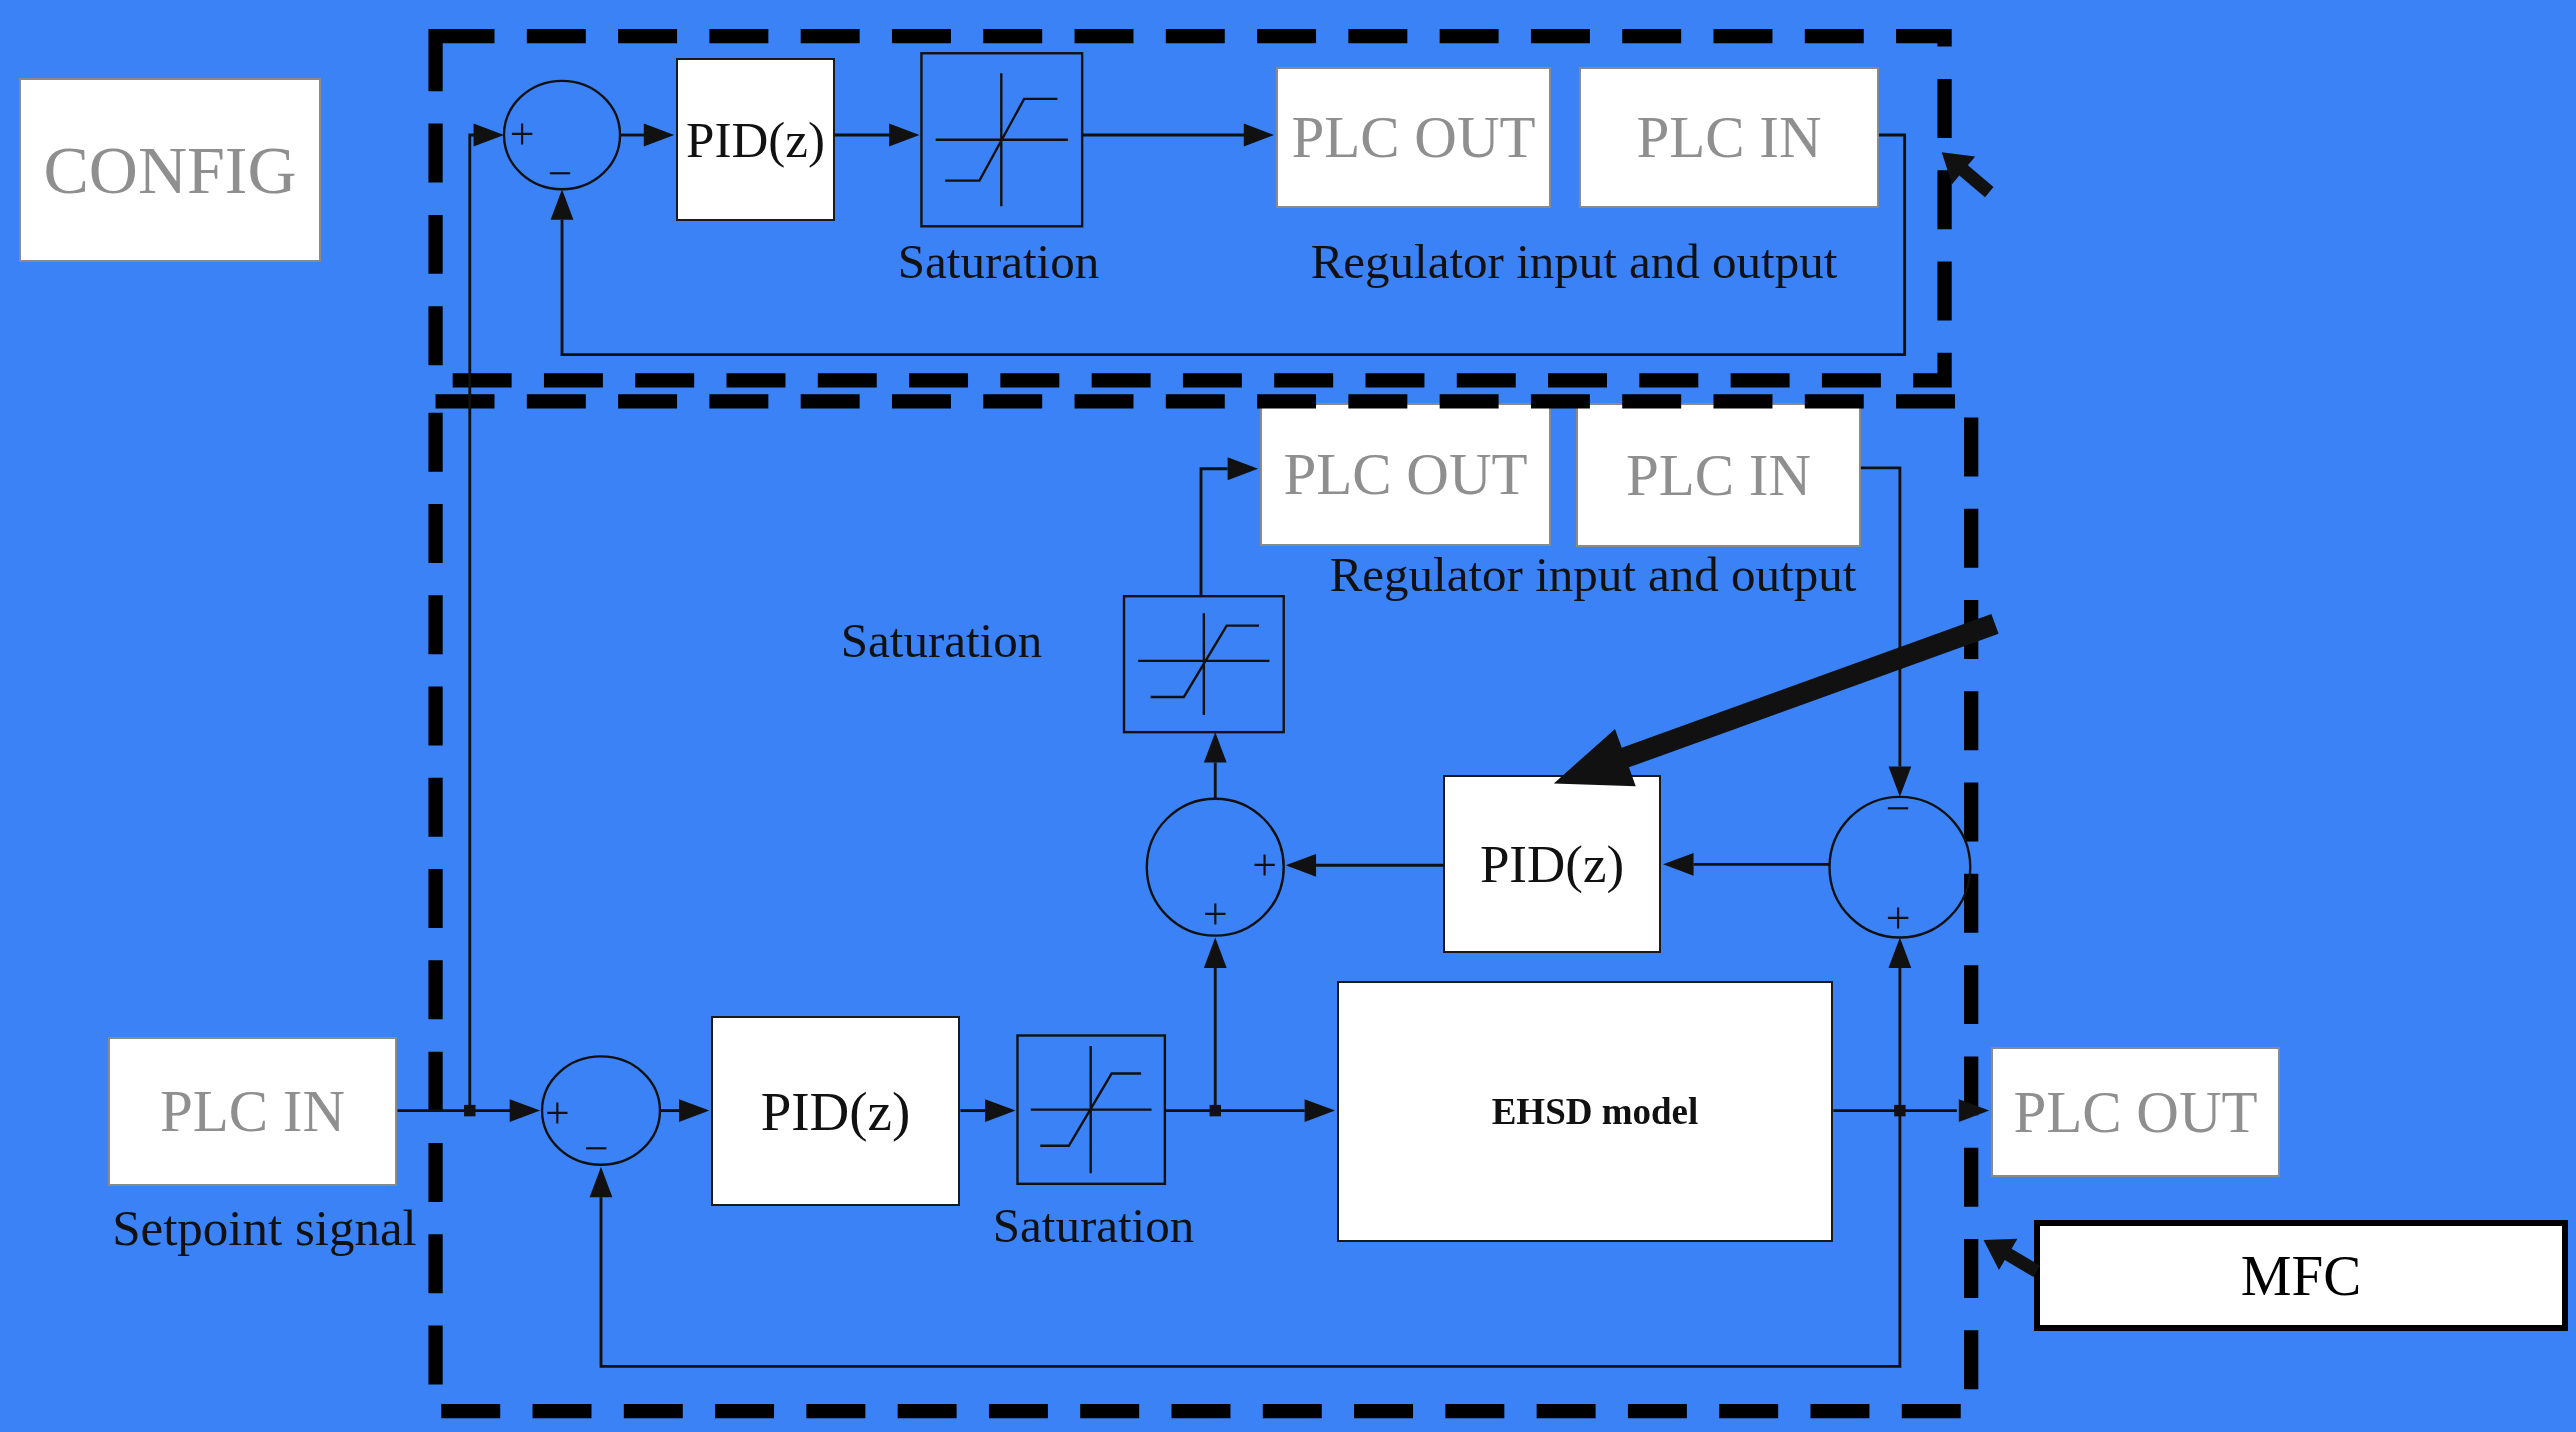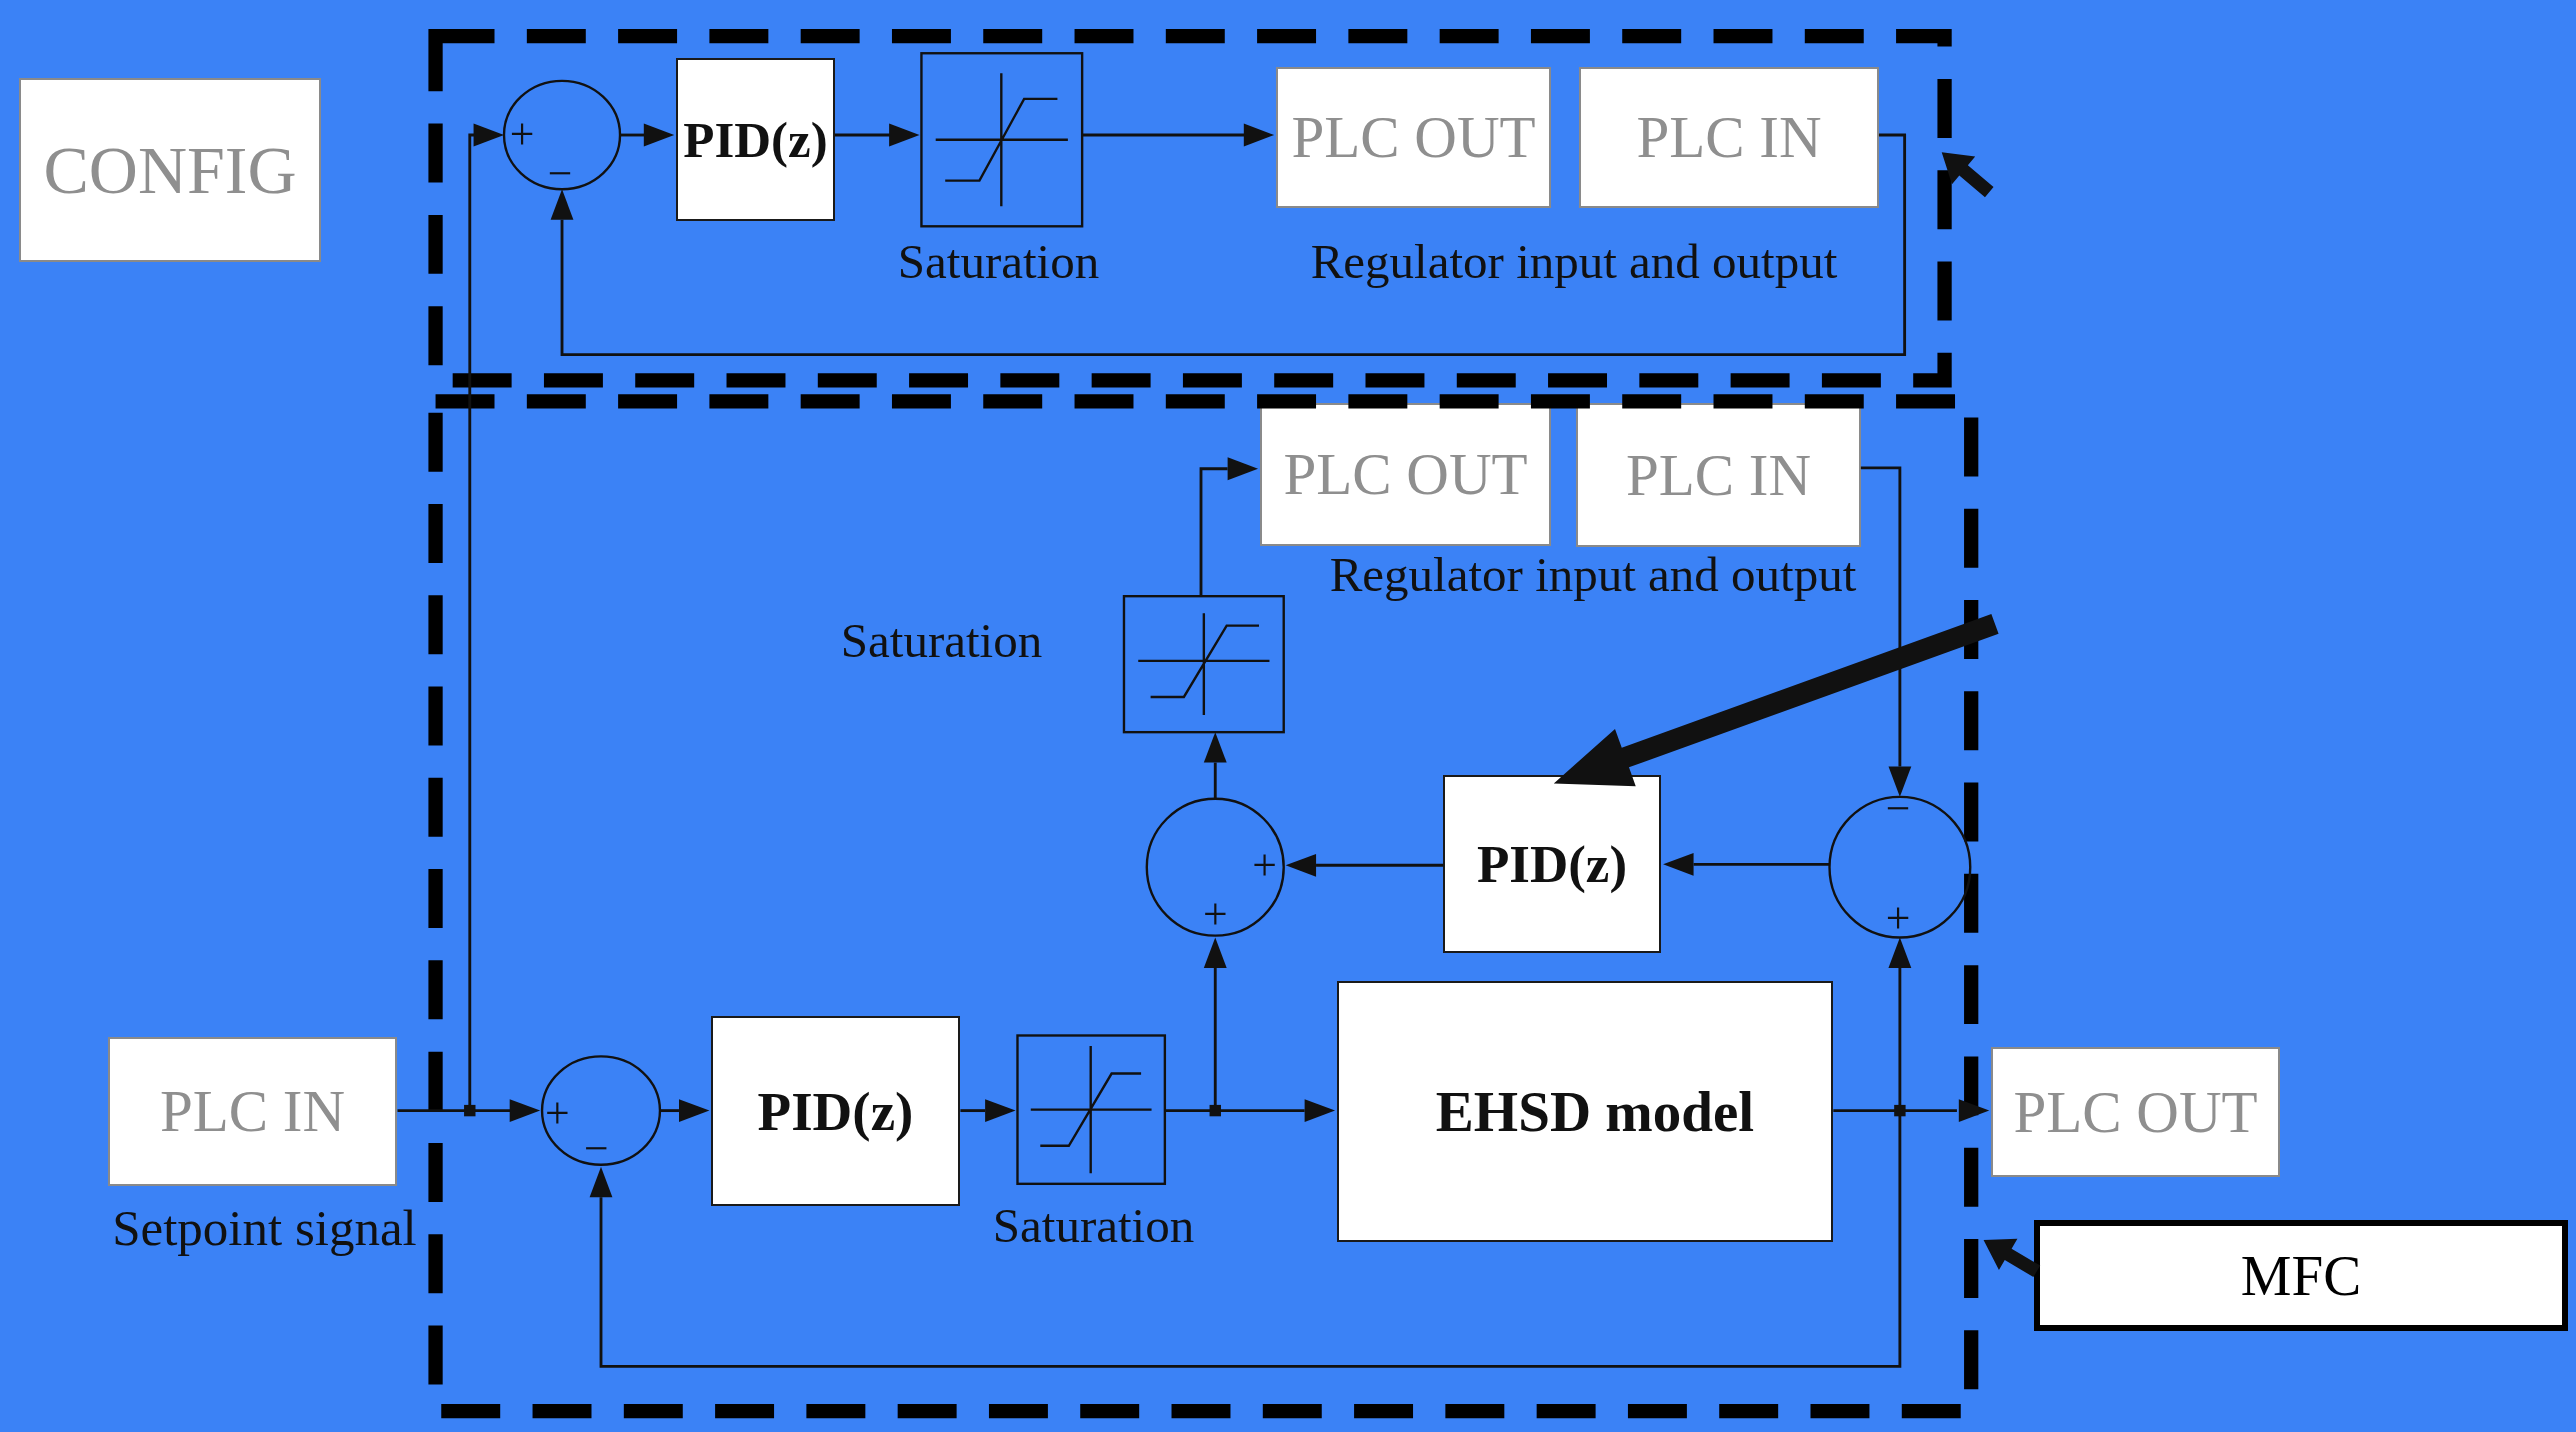--- a/index.html
+++ b/index.html
@@ -1,21 +1,21 @@
 <!DOCTYPE html>
 <html style="font-size:15px"><head>
 <meta charset="utf-8">
 <style>
   html,body{margin:0;padding:0;background:#fff;}
   .stage{position:relative;width:2576px;height:1432px;background:#3b82f6;overflow:hidden;
          font-family:"Liberation Serif","DejaVu Serif",serif;}
   .box{position:absolute;box-sizing:border-box;display:flex;align-items:center;justify-content:center;
        white-space:nowrap;background:#fff;}
   .gray{border:2.9px solid #8a8a8a;color:#8f8f8f;}
-  .blk{border:2.9px solid #1a1a1a;color:#111;font-weight:bold;}
+  .blk{border:2.9px solid #1a1a1a;color:#111;}
   .tag{border:6.7px solid #000;color:#000;}
   .caption{position:absolute;box-sizing:border-box;display:flex;align-items:center;justify-content:center;
            color:#111;white-space:nowrap;}
   svg.overlay{position:absolute;left:0;top:0;pointer-events:none;}
   .ln{stroke:#111;stroke-width:3;fill:none;}
   .thin{stroke:#111;stroke-width:2.5;fill:none;}
   .dashed{stroke:#000;stroke-width:15;fill:none;}
   .ah{fill:#111;stroke:none;}
   .sign{font-family:"Liberation Serif","DejaVu Serif",serif;font-size:46px;fill:#111;text-anchor:middle;}
 </style>
@@ -31,21 +31,21 @@
   <div class="box gray" style="left:1579px;top:67px;width:300px;height:141px;font-size:59px;">PLC IN</div>
   <div class="caption" style="left:837px;top:234px;width:323px;height:55px;font-size:49px;">Saturation</div>
   <div class="caption" style="left:1227px;top:234px;width:694px;height:55px;font-size:49px;">Regulator input and output</div>
 
   <div class="box gray" style="left:1260px;top:403px;width:291px;height:143px;font-size:59px;">PLC OUT</div>
   <div class="box gray" style="left:1576px;top:403px;width:285px;height:144px;font-size:59px;">PLC IN</div>
   <div class="caption" style="left:1265px;top:547px;width:656px;height:55px;font-size:49px;">Regulator input and output</div>
   <div class="caption" style="left:799px;top:613px;width:285px;height:55px;font-size:49px;">Saturation</div>
   <div class="box blk" style="left:1443px;top:775px;width:218px;height:178px;font-size:53px;">PID(z)</div>
   <div class="box blk" style="left:711px;top:1016px;width:249px;height:190px;font-size:55px;">PID(z)</div>
-  <div class="box blk" style="left:1337px;top:981px;width:496px;height:261px;font-size:57px;font-weight:bold;padding-left:20px;">EHSD model</div>
+  <div class="box blk" style="left:1337px;top:981px;width:496px;height:261px;font-size:37px;font-weight:bold;padding-left:20px;">EHSD model</div>
   <div class="caption" style="left:932px;top:1198px;width:323px;height:55px;font-size:49px;">Saturation</div>
   <div class="box gray" style="left:1991px;top:1047px;width:289px;height:130px;font-size:59px;">PLC OUT</div>
   <div class="box gray" style="left:108px;top:1037px;width:289px;height:149px;font-size:59px;">PLC IN</div>
   <div class="caption" style="left:84px;top:1200px;width:361px;height:55px;font-size:51px;">Setpoint signal</div>
   <div class="box tag" style="left:2034px;top:1220px;width:534px;height:111px;font-size:57px;">MFC</div>
 
   <svg class="overlay" width="2576" height="1432" viewBox="0 0 2709 1506">
 
     <rect class="dashed" x="458" y="38" width="1587" height="362" stroke-dasharray="62 34"></rect>
     <rect class="dashed" x="458" y="422" width="1615" height="1062" stroke-dasharray="62 34"></rect>

